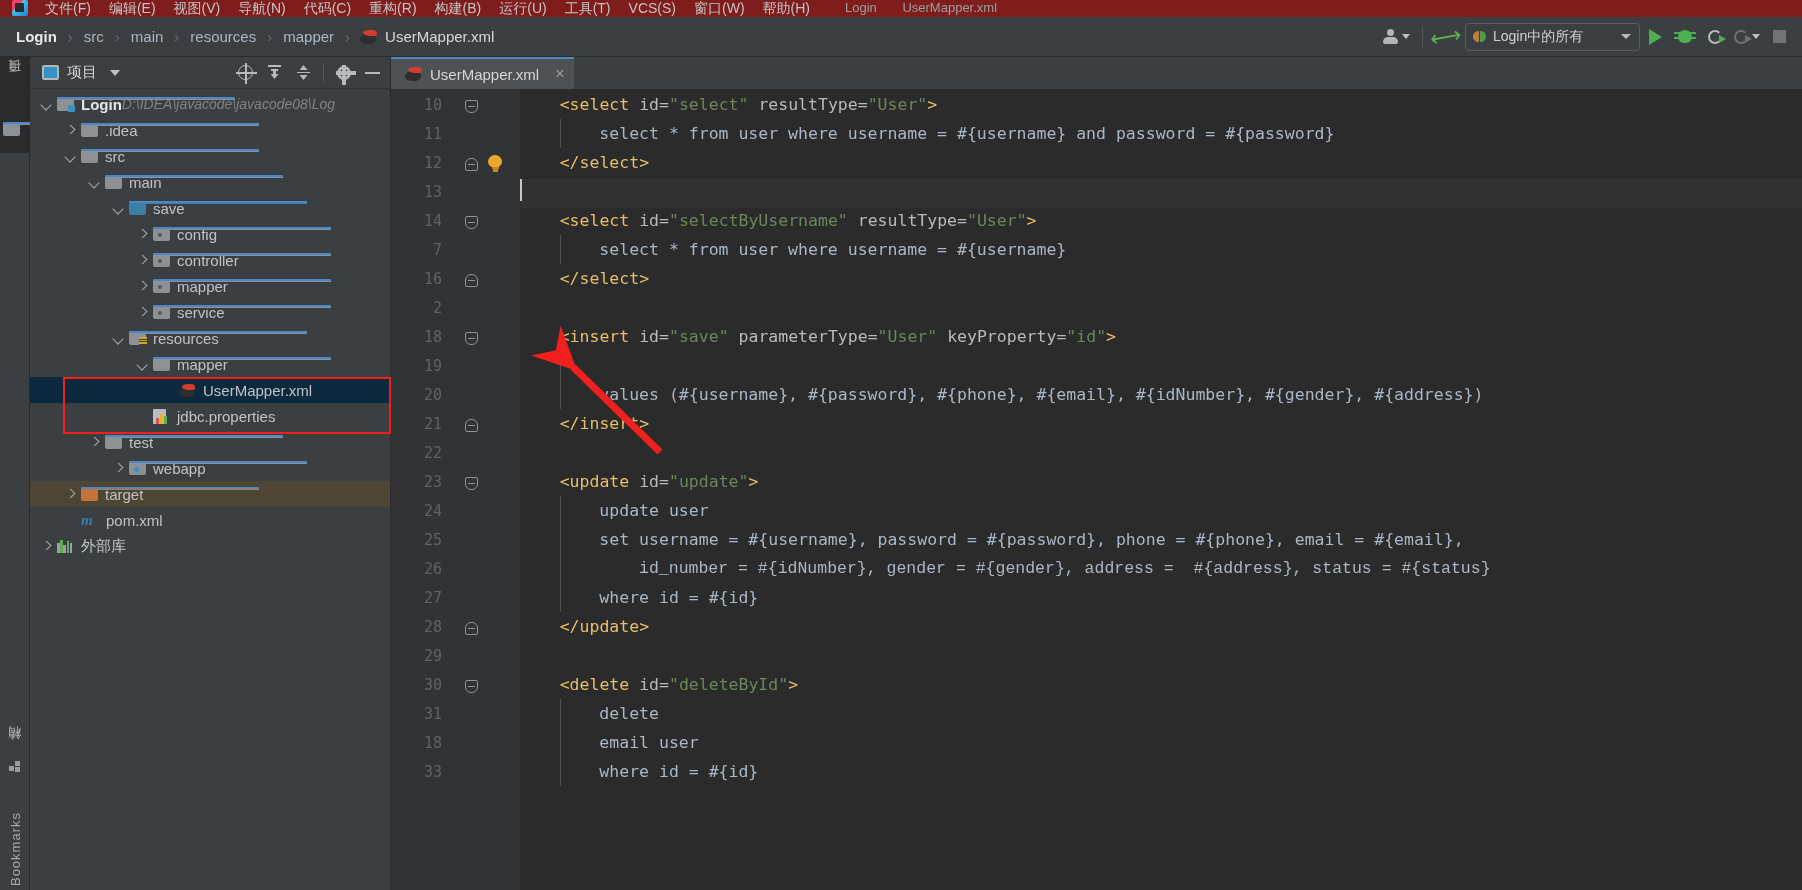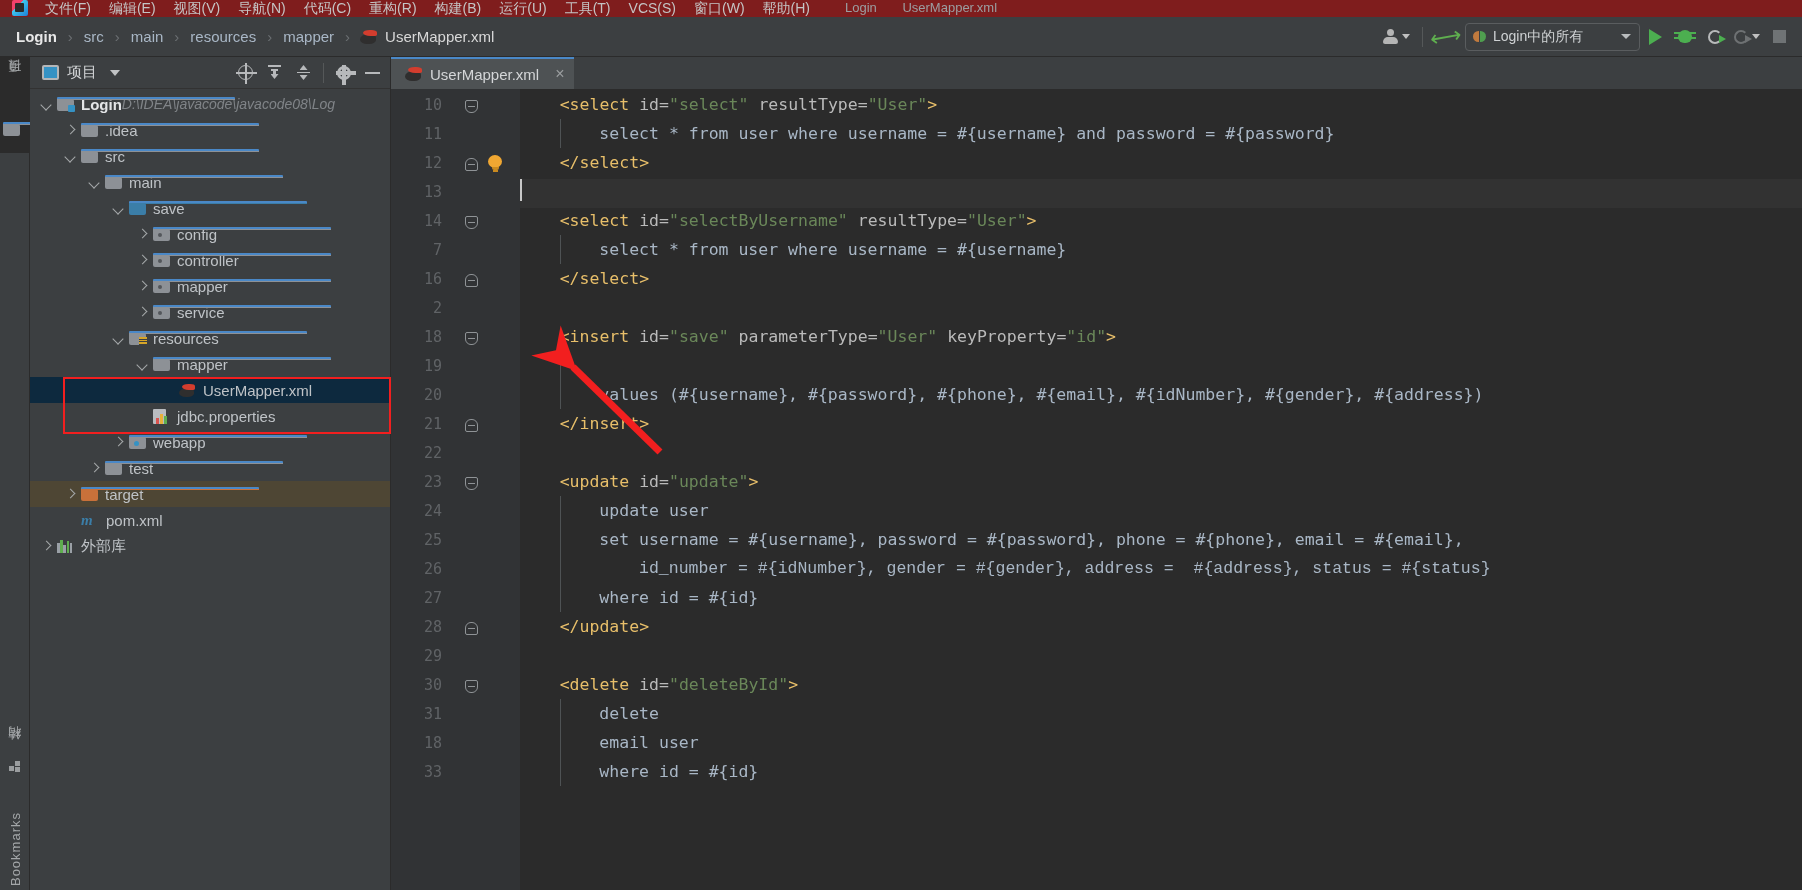--- a/index.html
+++ b/index.html
@@ -479,36 +479,36 @@
         <div class="row" style="padding-left: 106px;">
           <span class="arrow"></span>
           <span class="jdbc-ico">
             <i class="pg"></i>
             <i class="b" style="left:3px;height:6px;background:#d9534f"></i>
             <i class="b" style="left:7px;height:10px;background:#e8b03a"></i>
             <i class="b" style="left:11px;height:8px;background:#5fae4f"></i>
           </span>
           <span class="lbl">jdbc.properties</span>
         </div>
+        <div class="row" style="padding-left: 58px;">
+          <span class="arrow right"></span>
+          <span class="fold">
+            <i class="body"></i>
+            <i class="tab"></i>
+          </span>
+          <span class="lbl">test</span>
+        </div>
         <div class="row" style="padding-left: 82px;">
           <span class="arrow right"></span>
           <span class="fold">
             <i class="body"></i>
             <i class="tab"></i>
             <i class="dotb"></i>
           </span>
           <span class="lbl">webapp</span>
-        </div>
-        <div class="row" style="padding-left: 58px;">
-          <span class="arrow right"></span>
-          <span class="fold">
-            <i class="body"></i>
-            <i class="tab"></i>
-          </span>
-          <span class="lbl">test</span>
         </div>
         <div class="row target-row" style="padding-left: 34px;">
           <span class="arrow right"></span>
           <span class="fold orange">
             <i class="body"></i>
             <i class="tab"></i>
           </span>
           <span class="lbl">target</span>
         </div>
         <div class="row" style="padding-left: 34px;">

